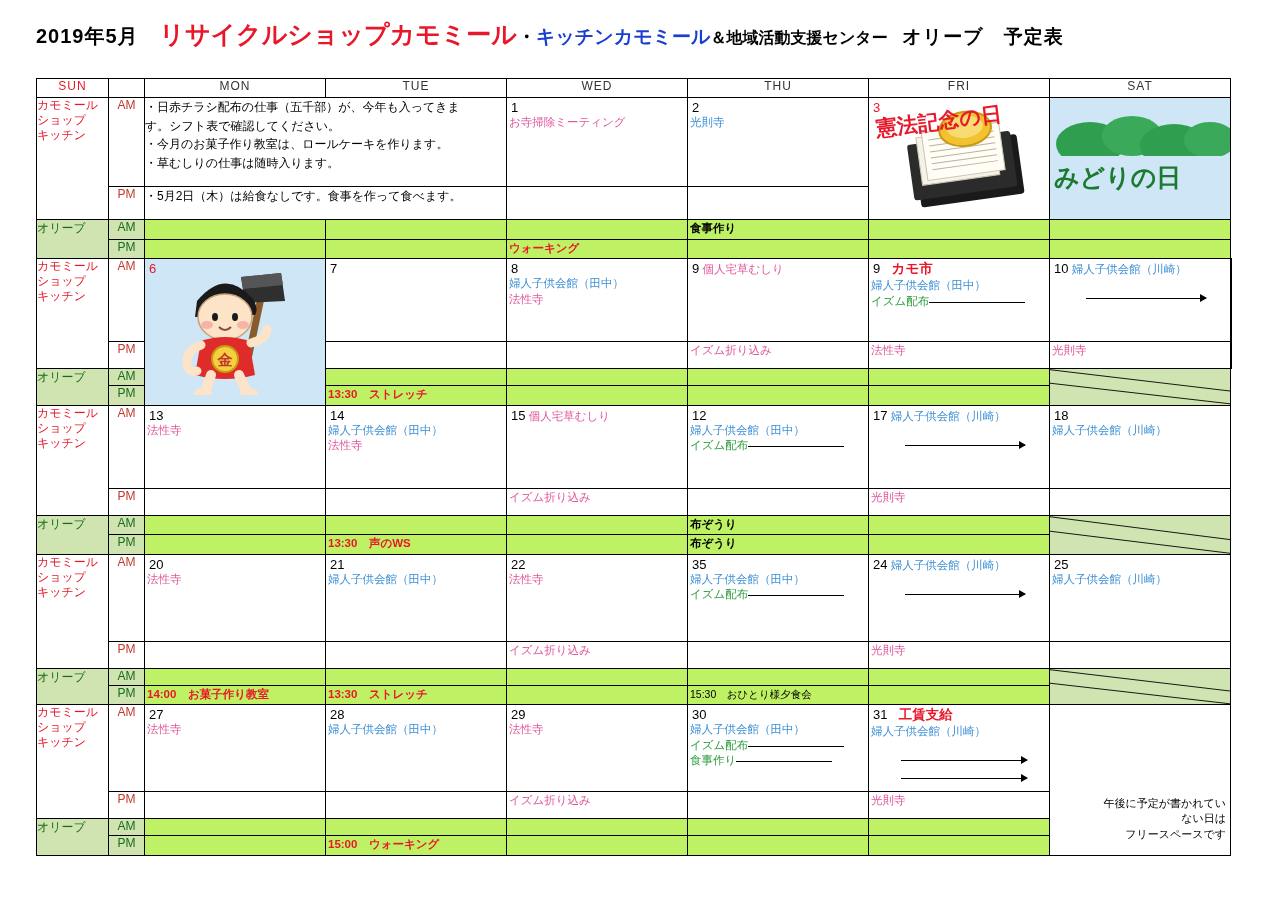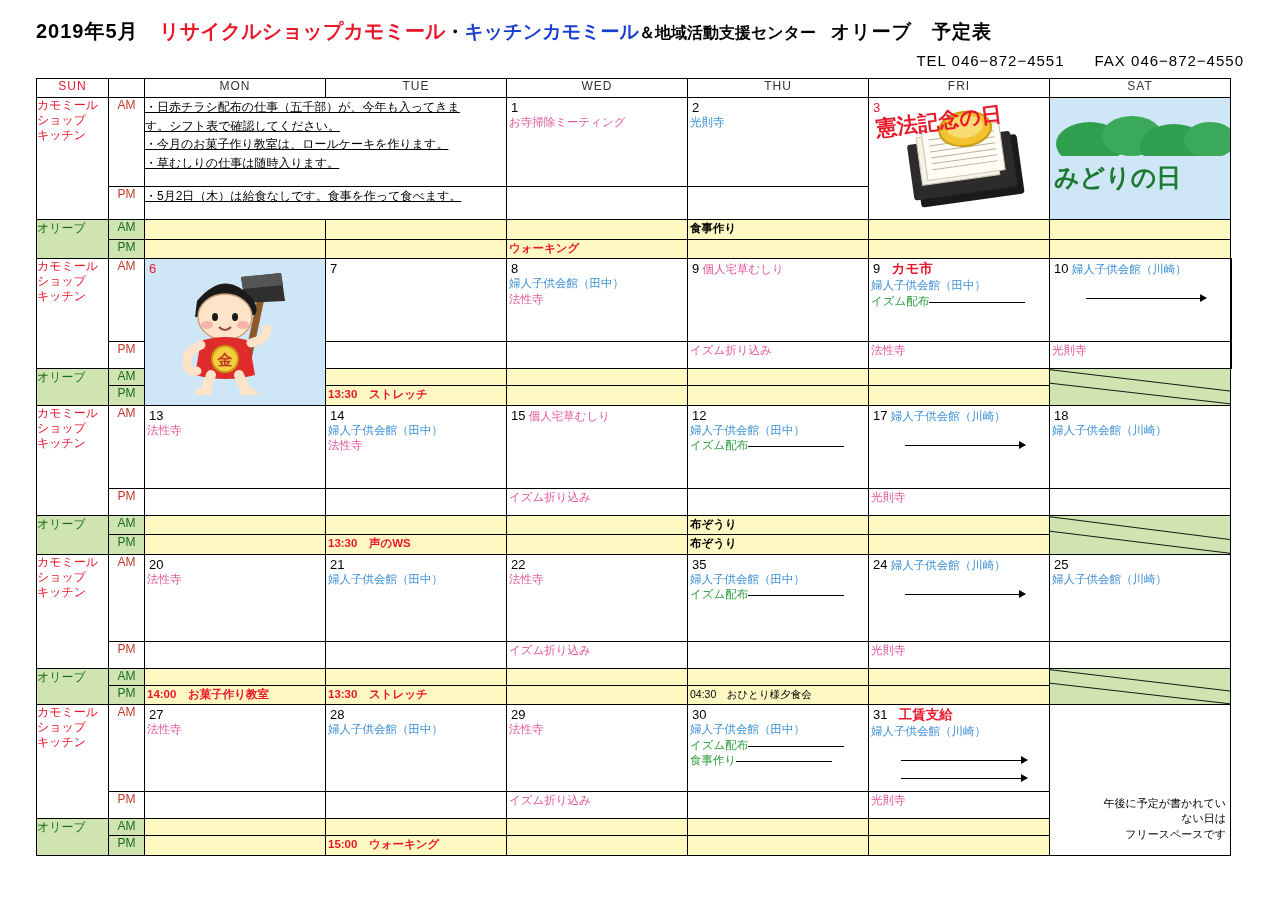--- a/index.html
+++ b/index.html
@@ -11,21 +11,21 @@
     overflow:hidden;
   }
   .page{position:relative;width:1280px;height:905px;}
 
   
   .hdr{
     position:absolute;left:36px;top:18px;width:1210px;
     white-space:nowrap;
   }
   .hdr .t1{font-size:20px;font-weight:bold;letter-spacing:1px;}
-  .hdr .t2{font-size:20px;font-weight:bold;color:#e8172a;letter-spacing:0px;}
+  .hdr .t2{font-size:25px;font-weight:bold;color:#e8172a;letter-spacing:0px;}
   .hdr .dot{font-size:19px;font-weight:bold;color:#000;}
   .hdr .t3{font-size:19px;font-weight:bold;color:#1a3fd0;}
   .hdr .t4{font-size:16px;font-weight:bold;color:#000;}
   .hdr .t5{font-size:19px;font-weight:bold;color:#000;letter-spacing:1px;}
   .contact{
     position:absolute;right:36px;top:52px;
     font-size:15px;letter-spacing:1px;white-space:nowrap;
   }
   .contact .gap{display:inline-block;width:30px;}
 
@@ -71,26 +71,26 @@
   .daynum{font-size:13px;color:#000;padding:1px 0 0 2px;display:inline-block;}
   .daynum.red{color:#e8172a;}
   .cell{padding:1px 2px 2px 2px;position:relative;height:100%;}
   .ev{font-size:11.5px;line-height:1.35;white-space:nowrap;}
   .pink{color:#e0579b;}
   .blue{color:#3b8fd6;}
   .green{color:#2e9e3e;}
   .red{color:#e8172a;}
   .bold{font-weight:bold;}
   .sz13{font-size:13.5px;}
-  .greenrow{background:#fef9c3;}
+  .greenrow{background:#bef264;}
   .greenrow .ev{color:#e8172a;font-weight:bold;}
   .greenrow .ev.dark{color:#000;font-weight:bold;}
   .greenrow .ev.small{font-size:10.5px;font-weight:normal;color:#000;}
 
-  .notes{font-size:11.5px;line-height:1.55;padding:2px 3px;text-decoration:underline;}
+  .notes{font-size:11.5px;line-height:1.55;padding:2px 3px;}
   .notes div{white-space:nowrap;}
 
   
   .arrow{position:relative;display:inline-block;vertical-align:middle;height:10px;}
   .arrow .ln{display:block;border-top:1px solid #000;height:0;margin-top:5px;}
   .arrow .hd{position:absolute;right:-1px;top:1px;width:0;height:0;
     border-top:4px solid transparent;border-bottom:4px solid transparent;
     border-left:7px solid #000;}
 
   
@@ -108,23 +108,20 @@
 <body>
 
 <div class="page">
 
   <div class="hdr">
     <span class="t1">2019年5月</span>
     <span style="display:inline-block;width:14px"></span>
     <span class="t2">リサイクルショップカモミール</span><span class="dot">・</span><span class="t3">キッチンカモミール</span><span class="t4">＆地域活動支援センター</span>
     <span style="display:inline-block;width:8px"></span>
     <span class="t5">オリーブ　予定表</span>
-  </div>
-  <div class="contact">
-    <span>TEL 046−872−4551</span><span class="gap"></span><span>FAX 046−872−4550</span>
   </div>
 
   <table class="cal">
     <colgroup>
       <col class="colw-label">
         <col class="colw-ampm">
       <col class="colw-day">
         <col class="colw-day">
         <col class="colw-day">
       <col class="colw-day">
@@ -662,21 +659,21 @@
       <td>
             <div class="cell">
               <div class="ev">13:30　ストレッチ</div>
             </div>
           </td>
       <td>
             <div class="cell"></div>
           </td>
       <td>
             <div class="cell">
-              <div class="ev small">04:30　おひとり様夕食会</div>
+              <div class="ev small">15:30　おひとり様夕食会</div>
             </div>
           </td>
       <td>
             <div class="cell"></div>
           </td>
     </tr>
 
     <tr>
       <td class="lbl-kamo" rowspan="2">
         <div>カモミール</div>

